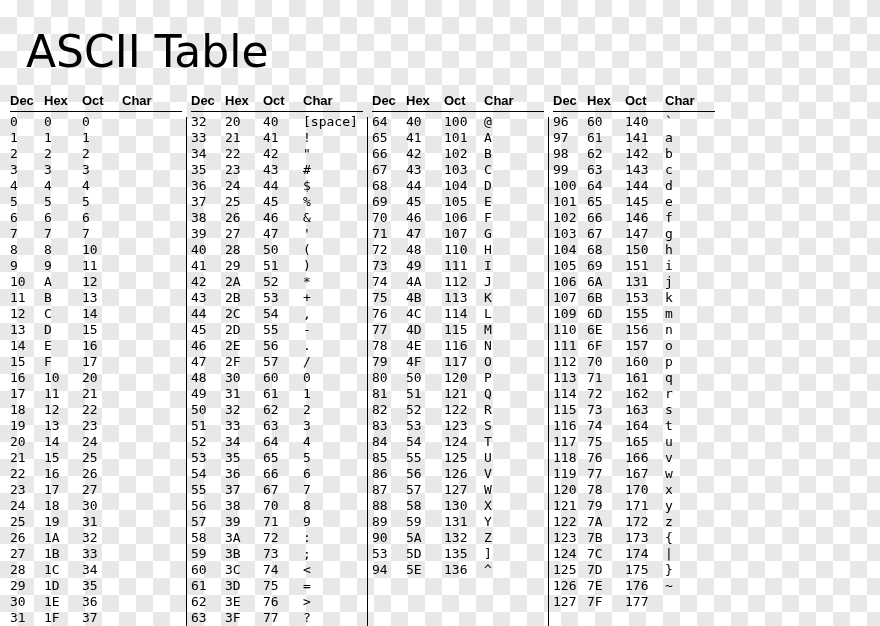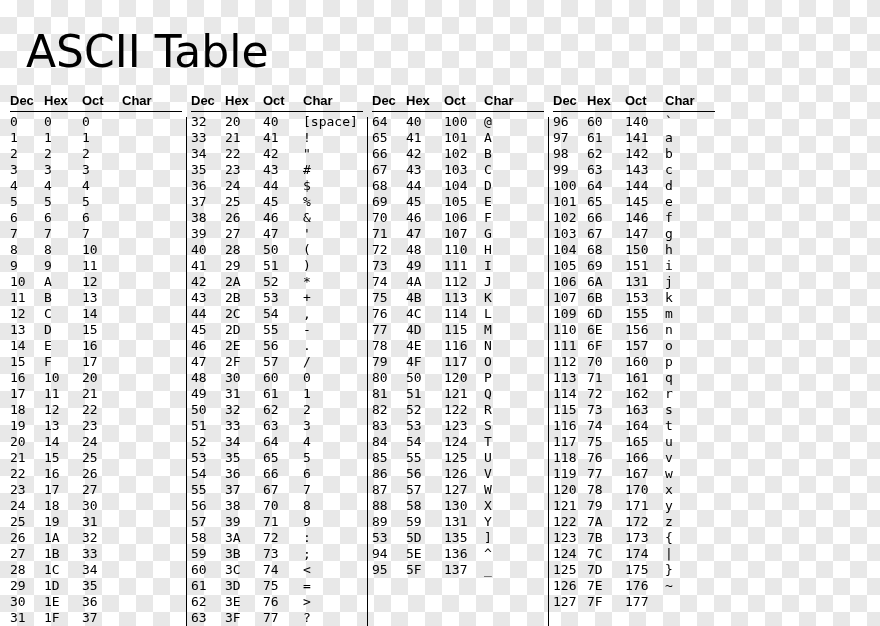--- a/index.html
+++ b/index.html
@@ -182,23 +182,23 @@
         <div class="row"><span class="c-dec">80</span><span class="c-hex">50</span><span class="c-oct">120</span><span class="c-char">P</span></div>
         <div class="row"><span class="c-dec">81</span><span class="c-hex">51</span><span class="c-oct">121</span><span class="c-char">Q</span></div>
         <div class="row"><span class="c-dec">82</span><span class="c-hex">52</span><span class="c-oct">122</span><span class="c-char">R</span></div>
         <div class="row"><span class="c-dec">83</span><span class="c-hex">53</span><span class="c-oct">123</span><span class="c-char">S</span></div>
         <div class="row"><span class="c-dec">84</span><span class="c-hex">54</span><span class="c-oct">124</span><span class="c-char">T</span></div>
         <div class="row"><span class="c-dec">85</span><span class="c-hex">55</span><span class="c-oct">125</span><span class="c-char">U</span></div>
         <div class="row"><span class="c-dec">86</span><span class="c-hex">56</span><span class="c-oct">126</span><span class="c-char">V</span></div>
         <div class="row"><span class="c-dec">87</span><span class="c-hex">57</span><span class="c-oct">127</span><span class="c-char">W</span></div>
         <div class="row"><span class="c-dec">88</span><span class="c-hex">58</span><span class="c-oct">130</span><span class="c-char">X</span></div>
         <div class="row"><span class="c-dec">89</span><span class="c-hex">59</span><span class="c-oct">131</span><span class="c-char">Y</span></div>
+        <div class="row"><span class="c-dec">90</span><span class="c-hex">5A</span><span class="c-oct">132</span><span class="c-char">Z</span></div>
         <div class="row"><span class="c-dec">53</span><span class="c-hex">5D</span><span class="c-oct">135</span><span class="c-char">]</span></div>
         <div class="row"><span class="c-dec">94</span><span class="c-hex">5E</span><span class="c-oct">136</span><span class="c-char">^</span></div>
-        <div class="row"><span class="c-dec">95</span><span class="c-hex">5F</span><span class="c-oct">137</span><span class="c-char">_</span></div>
       </div>
       <div class="sep"></div>
       <div class="panel p3">
         <div class="hdr">
           <span class="c-dec">Dec</span>
           <span class="c-hex">Hex</span>
           <span class="c-oct">Oct</span>
           <span class="c-char">Char</span>
         </div>
         <div class="row"><span class="c-dec">96</span><span class="c-hex">60</span><span class="c-oct">140</span><span class="c-char">`</span></div>

